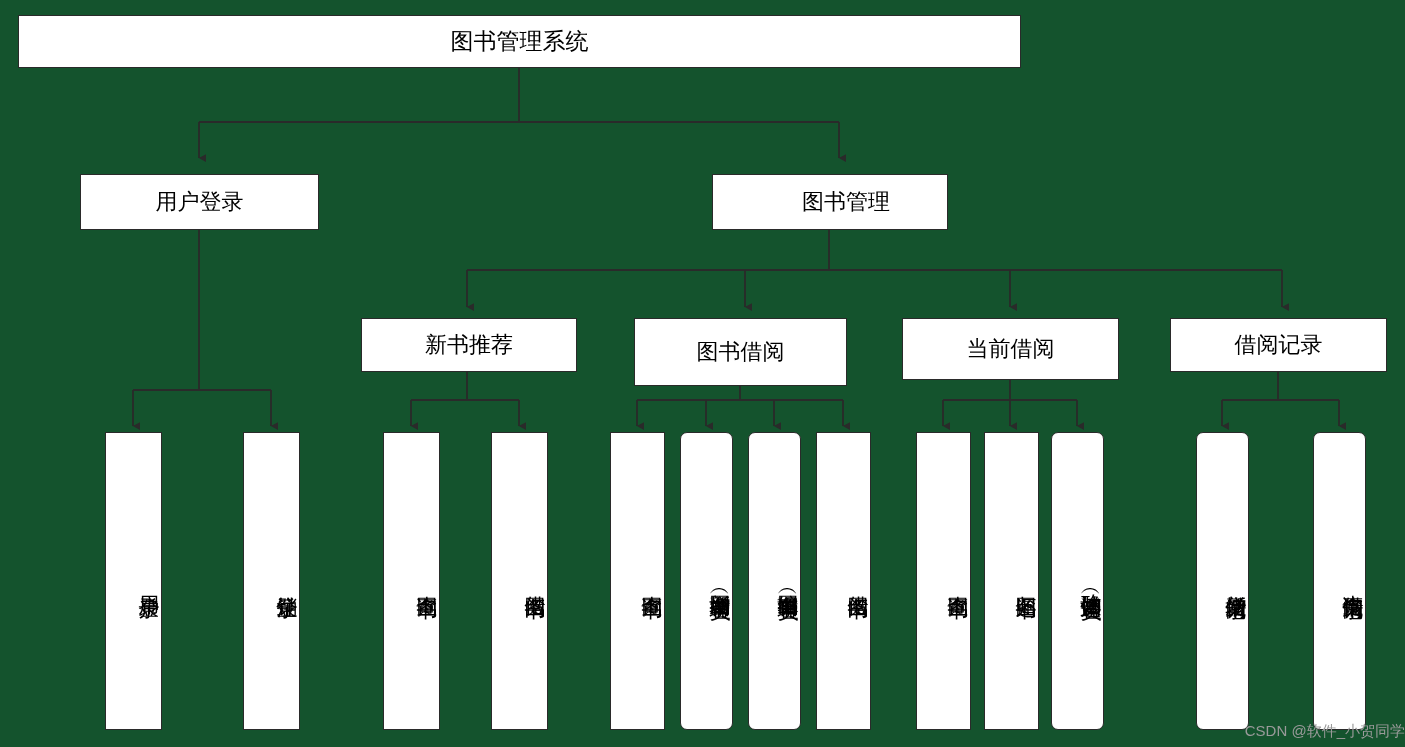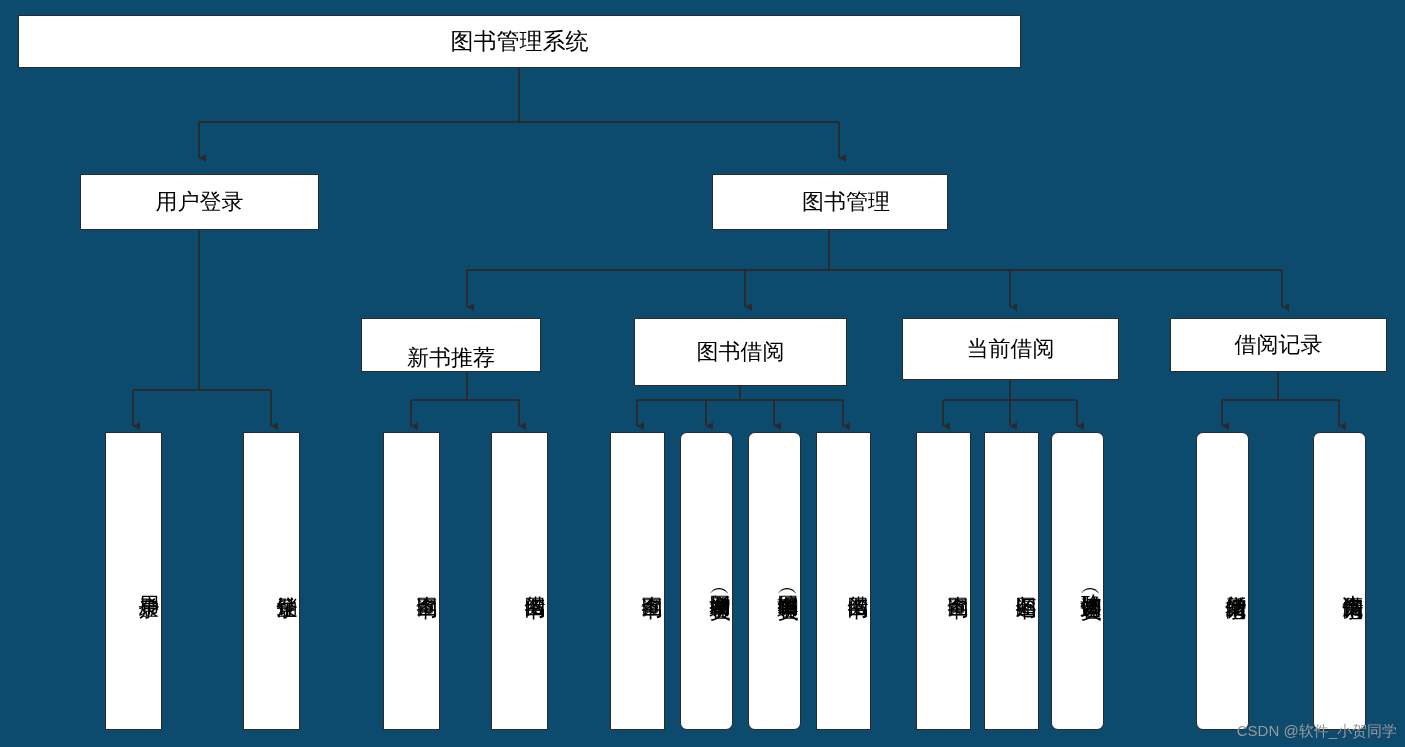--- a/index.html
+++ b/index.html
@@ -8,21 +8,21 @@
     background: #ffffff;
   }
   body {
     font-family: "Liberation Sans", sans-serif;
     color: #000000;
   }
   #canvas {
     position: relative;
     width: 1405px;
     height: 747px;
-    background: #0c4a6e;
+    background: #14532d;
     overflow: hidden;
   }
   svg#wires {
     position: absolute;
     left: 0;
     top: 0;
     width: 1405px;
     height: 747px;
     pointer-events: none;
   }
@@ -50,21 +50,21 @@
     letter-spacing: 1px;
     padding: 10px 0;
     align-items: flex-start;
     justify-content: center;
   }
   .node.v.rounded {
     border-radius: 7px;
   }
   .watermark {
     position: absolute;
-    right: 8px;
+    right: 0;
     bottom: 6px;
     font-size: 15px;
     color: #9a9a9a;
     white-space: nowrap;
   }
 </style>
 </head>
 <body>
 
 <div id="canvas">
@@ -125,21 +125,21 @@
     <span>图书管理系统</span>
   </div>
 
   <div class="node h" style="left:80px; top:174px; width:239px; height:56px;">
     <span>用户登录</span>
   </div>
   <div class="node h" style="left:712px; top:174px; width:236px; height:56px;padding-left:32px;">
     <span>图书管理</span>
   </div>
 
-  <div class="node h" style="left:361px; top:318px; width:180px; height:54px;align-items:flex-end;">
+  <div class="node h" style="left:361px; top:318px; width:216px; height:54px;">
     <span>新书推荐</span>
   </div>
   <div class="node h" style="left:634px; top:318px; width:213px; height:68px;">
     <span>图书借阅</span>
   </div>
   <div class="node h" style="left:902px; top:318px; width:217px; height:62px;">
     <span>当前借阅</span>
   </div>
   <div class="node h" style="left:1170px; top:318px; width:217px; height:54px;">
     <span>借阅记录</span>

